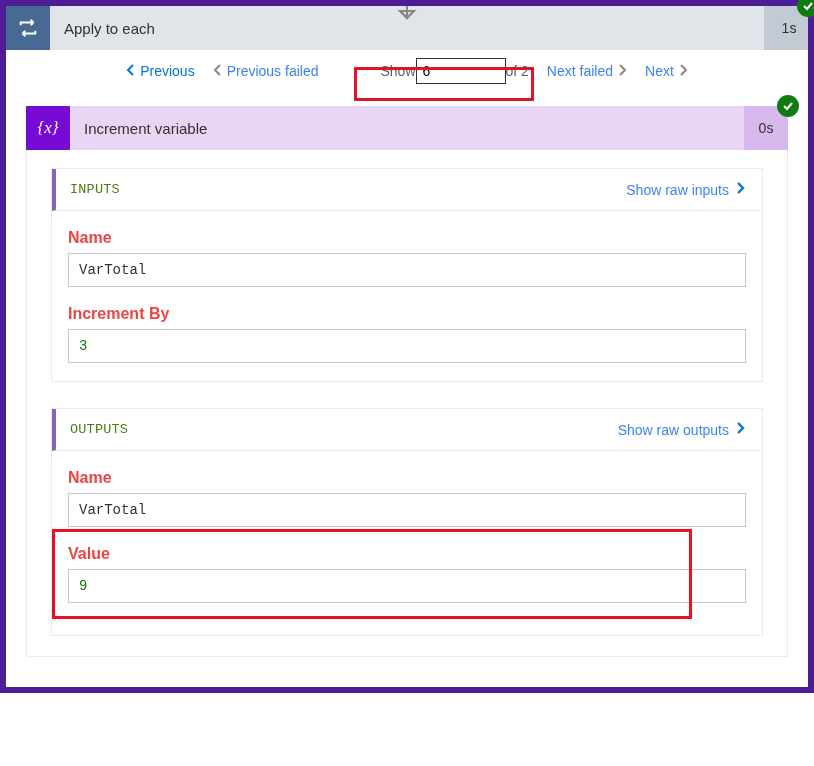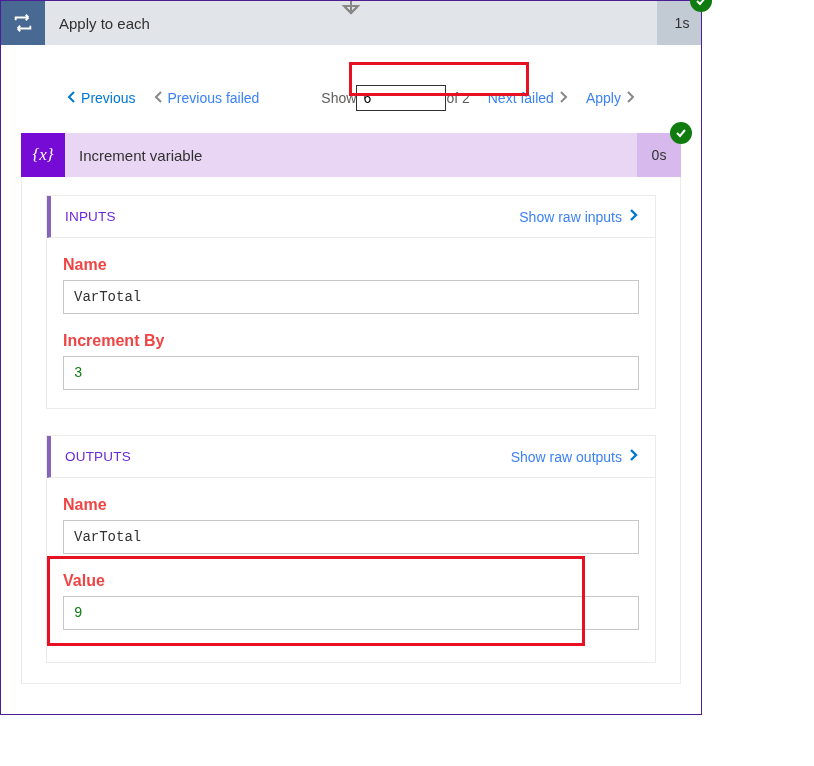--- a/index.html
+++ b/index.html
@@ -5,22 +5,22 @@
   * { box-sizing: border-box; }
   body {
     margin: 0;
     font-family: "Segoe UI", -apple-system, sans-serif;
     font-size: 14px;
     color: #323130;
     background: #fff;
     width: 814px;
   }
   .canvas {
-    border: 1px solid #4c1d95;
-    width: 702px;
+    border: 6px solid #4c1d95;
+    width: 814px;
     position: relative;
   }
   .arrow-down {
     position: absolute;
     top: -2px;
     left: 50%;
     transform: translateX(-50%);
     z-index: 3;
   }
   .arrow-down svg { display:block; }
@@ -73,21 +73,21 @@
     z-index: 5;
   }
   .status-check svg { display:block; }
 
   
   .pager {
     display: flex;
     align-items: center;
     justify-content: center;
     gap: 18px;
-    padding: 40px 0 22px 0;
+    padding: 8px 0 22px 0;
     background: #fff;
     position: relative;
   }
   .pager-item {
     display: inline-flex;
     align-items: center;
     gap: 4px;
     font-size: 14px;
     cursor: pointer;
   }
@@ -161,21 +161,22 @@
     display:flex;
     align-items:center;
     justify-content:space-between;
     border-bottom: 1px solid #edebe9;
     border-left: 4px solid #8764b8;
     padding: 12px 16px 12px 14px;
   }
   .section-head .title {
     font-size: 13.5px;
     letter-spacing: 0.2px;
-    color: #6d28d9;
+    color: #4d7c0f;
+    font-family: Liberation Mono, monospace;
   }
   .raw-link {
     display:inline-flex;
     align-items:center;
     gap: 6px;
     color: #3b82f6;
     font-size: 14px;
     cursor: pointer;
   }
   .raw-link .chev svg { stroke:#0078d4; }
@@ -256,21 +257,21 @@
     <span class="pager-item disabled">
       <span>Next failed</span>
       <span class="chev">
         <svg width="10" height="12" viewBox="0 0 10 12">
             <path d="M3 1 L8 6 L3 11" fill="none" stroke="#8a8886" stroke-width="2"></path>
           </svg>
       </span>
     </span>
 
     <span class="pager-item disabled">
-      <span>Apply</span>
+      <span>Next</span>
       <span class="chev">
         <svg width="10" height="12" viewBox="0 0 10 12">
             <path d="M3 1 L8 6 L3 11" fill="none" stroke="#8a8886" stroke-width="2"></path>
           </svg>
       </span>
     </span>
 
     <div class="red-box-1" style="top:17px; left:348px; width:180px; height:34px;"></div>
   </div>
 

